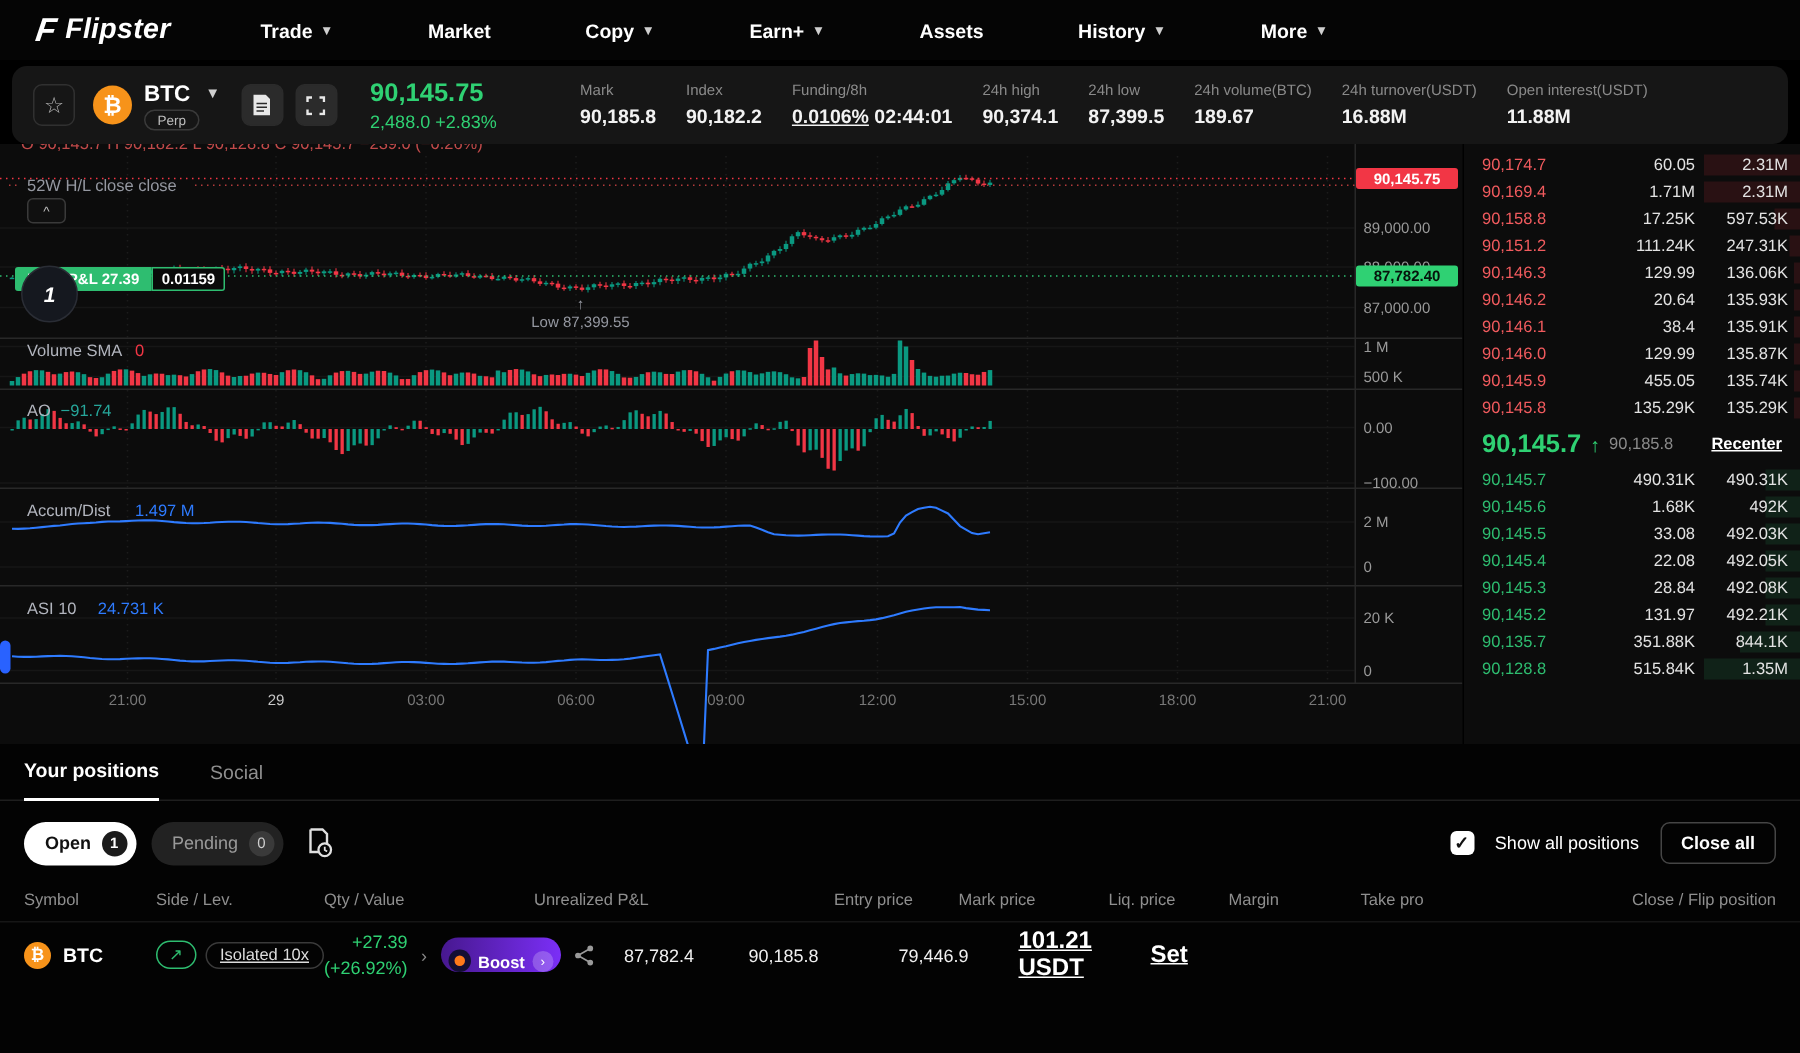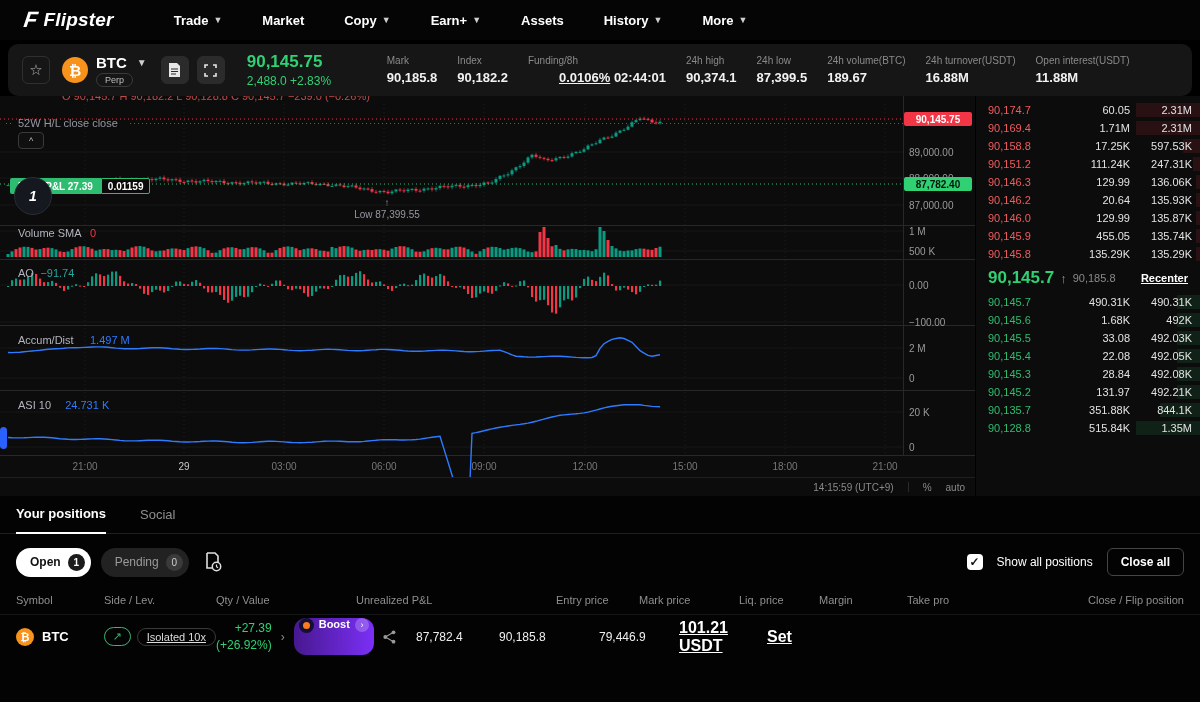--- a/index.html
+++ b/index.html
@@ -6,21 +6,21 @@
   html,body { width:1200px; height:702px; background:#000; overflow:hidden;
     font-family:"Liberation Sans", sans-serif; color:#eee; }
   .app { position:relative; width:1200px; height:702px; }
 
   
   .topnav { position:absolute; top:0; left:0; right:0; height:40px; background:#050505;
     display:flex; align-items:center; padding:0 24px; }
   .brand { display:flex; align-items:center; gap:6px; margin-right:60px; cursor:pointer; }
   .brand .fmark { font-weight:bold; font-style:italic; font-size:22px; color:#fff; transform:skew(-8deg); }
   .brand .bname { font-weight:bold; font-style:italic; font-size:19px; color:#fff; letter-spacing:.2px; }
-  .nav-items { display:flex; align-items:flex-end; gap:40px; }
+  .nav-items { display:flex; align-items:flex-end; gap:63px; }
   .nav-item { font-size:13px; font-weight:bold; color:#fff; display:flex; align-items:center; gap:5px; cursor:pointer; }
   .nav-item .caret { font-size:9px; color:#cfcfcf; }
 
   
   .ticker { position:absolute; top:44px; left:8px; right:8px; height:52px; background:#161616;
     border-radius:10px; display:flex; align-items:center; padding:0 14px; }
   .icon-btn { width:28px; height:28px; border:1px solid #303030; border-radius:6px; display:flex;
     align-items:center; justify-content:center; color:#b5b5b5; font-size:15px; cursor:pointer; flex:0 0 auto; }
   .icon-btn.solid { background:#2b2b2b; border-color:#2b2b2b; color:#e8e8e8; }
   .coin { width:26px; height:26px; border-radius:50%; background:#f7931a; color:#fff; font-weight:bold;
@@ -30,28 +30,28 @@
   .sym-name { font-size:15px; font-weight:bold; color:#fff; }
   .perp-pill { font-size:9px; color:#bdbdbd; border:1px solid #3a3a3a; border-radius:9px; padding:1px 8px; width:max-content; }
   .sym-caret { color:#cfcfcf; font-size:10px; margin-left:2px; }
   .t-icons { display:flex; gap:8px; margin-left:14px; }
   .price-block { margin-left:22px; margin-right:30px; min-width:110px; }
   .t-price { font-size:17px; font-weight:bold; color:#2fd173; }
   .t-change { font-size:12px; color:#2fd173; margin-top:2px; }
   .t-stats { display:flex; gap:20px; }
   .stat .s-label { font-size:10px; color:#8a8a8a; margin-bottom:4px; white-space:nowrap; }
   .stat .s-value { font-size:13px; font-weight:600; color:#f2f2f2; white-space:nowrap; }
-  .stat .u { text-decoration:underline; cursor:pointer;margin-left:31px; }
+  .stat .u { text-decoration:underline; cursor:pointer; }
 
   
   .main { position:absolute; top:96px; left:0; width:1200px; height:400px; display:flex; }
   .chart-wrap { position:relative; width:975px; height:400px; background:#0c0c0c; overflow:hidden; }
   .chart-wrap svg { position:absolute; top:0; left:0; }
   svg text { font-family:"Liberation Sans", sans-serif; }
-  .ohlc-clip { position:absolute; top:0; left:14px; height:7px; width:620px; overflow:hidden;margin-left:48px; }
+  .ohlc-clip { position:absolute; top:0; left:14px; height:7px; width:620px; overflow:hidden; }
   .ohlc-clip .inner { font-size:11px; color:#c04a4a; line-height:14px; margin-top:-7px; white-space:nowrap; }
   .collapse-btn { position:absolute; top:36px; left:18px; width:26px; height:17px; border:1px solid #3a3a3a;
     border-radius:4px; color:#bdbdbd; font-size:9px; display:flex; align-items:center; justify-content:center; cursor:pointer; background:#101010; }
   .pos-label { position:absolute; top:82px; left:10px; display:flex; height:16px; cursor:pointer; }
   .pos-label .pl-green { background:#2ebd70; color:#fff; font-size:10px; font-weight:bold; display:flex;
     align-items:center; padding:0 8px; border-radius:2px 0 0 2px; white-space:nowrap; }
   .pos-label .pl-qty { background:#0a0a0a; border:1px solid #2ebd70; color:#fff; font-size:10px; font-weight:bold;
     display:flex; align-items:center; padding:0 6px; border-radius:0 2px 2px 0; }
   .tv-logo { position:absolute; top:81px; left:14px; width:38px; height:38px; border-radius:50%;
     background:#15181f; border:1px solid #2a2d35; display:flex; align-items:center; justify-content:center;
@@ -113,21 +113,21 @@
   .long-pill { width:30px; height:19px; border:1px solid #2ebd70; border-radius:10px; color:#2ebd70;
     display:flex; align-items:center; justify-content:center; font-size:11px; cursor:pointer; }
   .lev-pill { border:1px solid #3a3a3a; border-radius:10px; color:#ddd; font-size:11px; padding:2px 9px; white-space:nowrap;text-decoration:underline; }
   .qty-cell { display:flex; align-items:center; gap:8px; }
   .qv1 { font-size:12px; color:#fff; } .qv2 { font-size:12px; color:#9a9a9a; margin-top:2px; }
   .plus-btn { width:17px; height:17px; border-radius:50%; background:#3a3a3a; color:#fff; font-size:12px;
     display:flex; align-items:center; justify-content:center; cursor:pointer; }
   .upl-cell { display:flex; align-items:center; gap:9px; }
   .pnl-txt { text-align:right; font-size:12px; font-weight:normal; color:#2fd173; line-height:1.35; }
   .chev { color:#8a8a8a; font-size:12px; cursor:pointer; }
-  .boost { display:flex; align-items:flex-start; gap:5px; height:37px; padding:0 5px 0 5px; border-radius:12px;
+  .boost { display:flex; align-items:flex-end; gap:5px; height:23px; padding:0 5px 0 5px; border-radius:12px;
     background:linear-gradient(90deg,#47188f,#7b2ff7); cursor:pointer; }
   .boost .b-ico { width:15px; height:15px; border-radius:50%; background:#140f33; display:flex; align-items:center; justify-content:center; }
   .boost .b-dot { width:7px; height:7px; border-radius:50%; background:#ff7a1a; }
   .boost .b-txt { color:#fff; font-size:11px; font-weight:bold; }
   .boost .b-ch { width:14px; height:14px; border-radius:50%; background:rgba(255,255,255,.22); color:#fff;
     font-size:9px; display:flex; align-items:center; justify-content:center; }
   .share { cursor:pointer; display:flex; }
   .num { font-size:12px; color:#efefef; }
   .ulink { font-size:16px; font-weight:bold; color:#fff; text-decoration:underline; cursor:pointer; }
   .close-cell { display:flex; gap:8px; justify-content:flex-end; }
@@ -969,26 +969,20 @@
       <div class="ohlc-clip">
         <div class="inner">O 90,145.7   H 90,182.2   L 90,128.8   C 90,145.7   −239.0 (−0.26%)</div>
       </div>
       <div class="collapse-btn">^</div>
       <div class="pos-label">
         <span class="pl-green">Long P&amp;L 27.39</span>
         <span class="pl-qty">0.01159</span>
       </div>
       <div class="tv-logo">1</div>
       <div class="scroll-handle"></div>
-      <div class="chart-footer">
-        <span>14:15:59 (UTC+9)</span>
-        <span class="sep"></span>
-        <span class="clickable">%</span>
-        <span class="clickable">auto</span>
-      </div>
     </div>
 
     <div class="orderbook">
       <div id="ob-asks">
           <div class="ob-row ask">
             <div class="ob-depth" style="width: 64px;"></div>
             <span class="ob-price">90,174.7</span>
             <span class="ob-qty">60.05</span>
             <span class="ob-total">2.31M</span>
           </div>
@@ -1014,20 +1008,26 @@
             <div class="ob-depth" style="width: 4px;"></div>
             <span class="ob-price">90,146.3</span>
             <span class="ob-qty">129.99</span>
             <span class="ob-total">136.06K</span>
           </div>
           <div class="ob-row ask">
             <div class="ob-depth" style="width: 4px;"></div>
             <span class="ob-price">90,146.2</span>
             <span class="ob-qty">20.64</span>
             <span class="ob-total">135.93K</span>
+          </div>
+          <div class="ob-row ask">
+            <div class="ob-depth" style="width: 4px;"></div>
+            <span class="ob-price">90,146.1</span>
+            <span class="ob-qty">38.4</span>
+            <span class="ob-total">135.91K</span>
           </div>
           <div class="ob-row ask">
             <div class="ob-depth" style="width: 4px;"></div>
             <span class="ob-price">90,146.0</span>
             <span class="ob-qty">129.99</span>
             <span class="ob-total">135.87K</span>
           </div>
           <div class="ob-row ask">
             <div class="ob-depth" style="width: 4px;"></div>
             <span class="ob-price">90,145.9</span>

